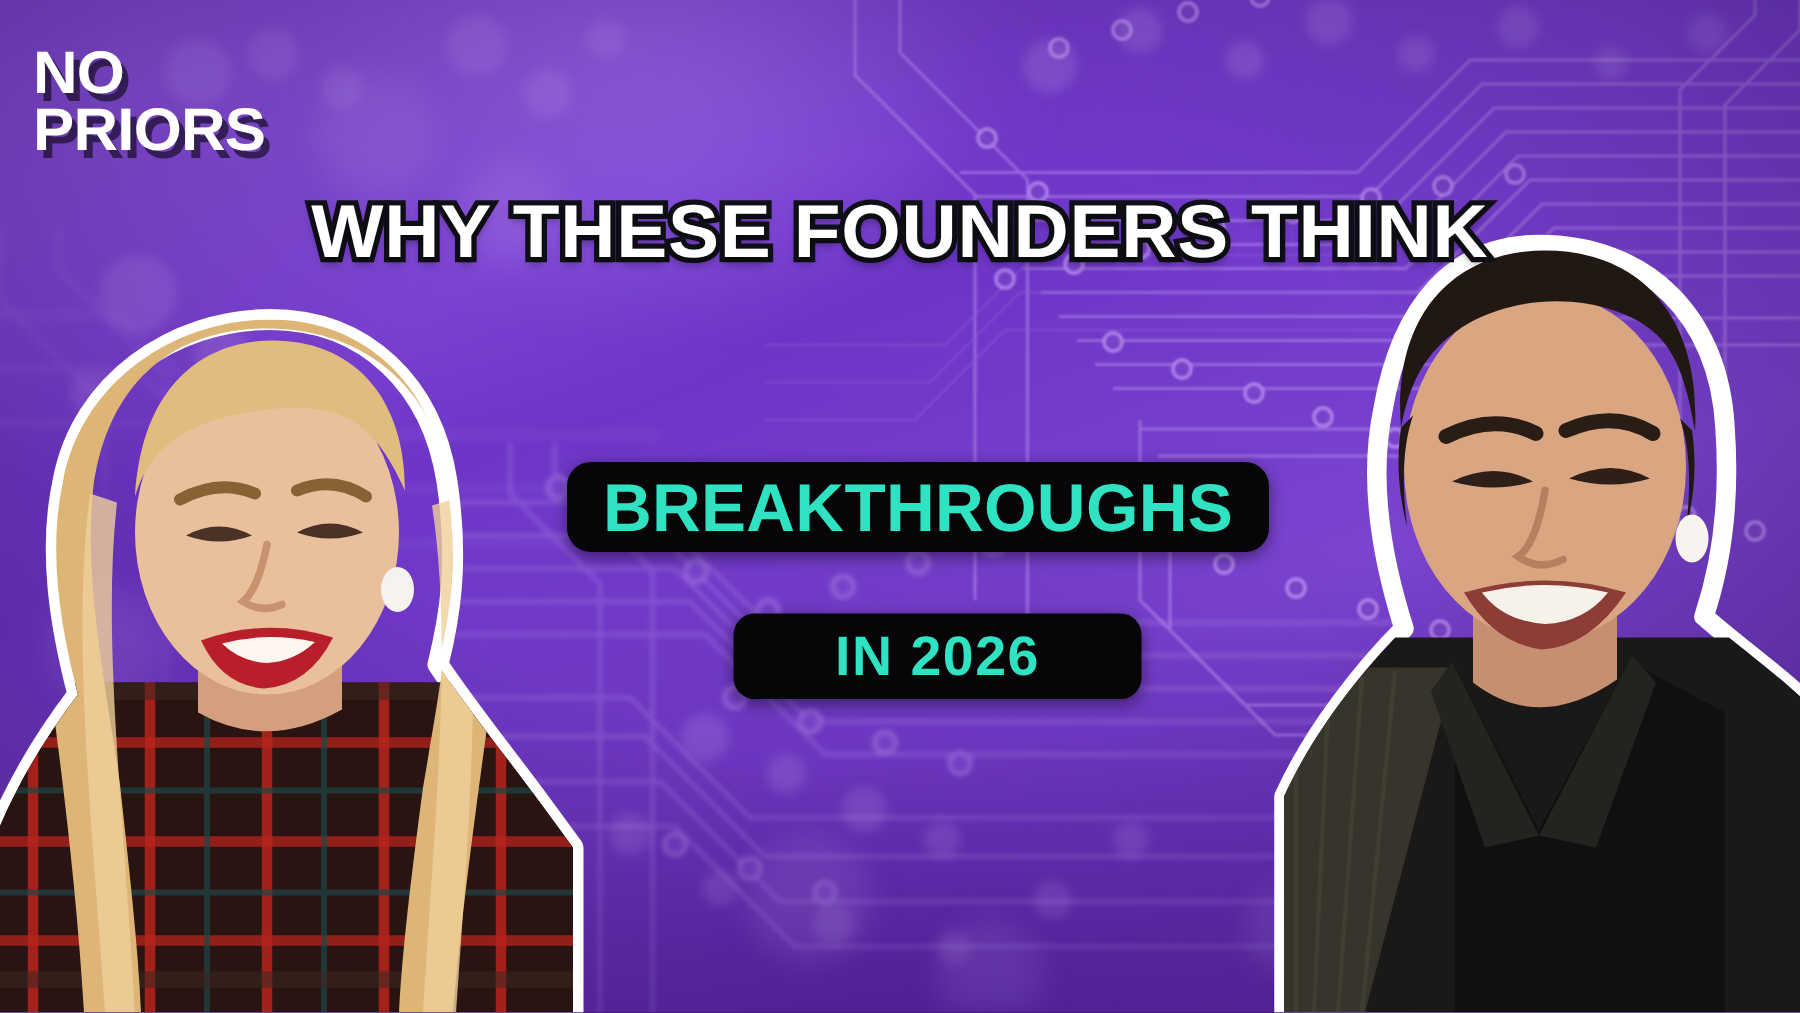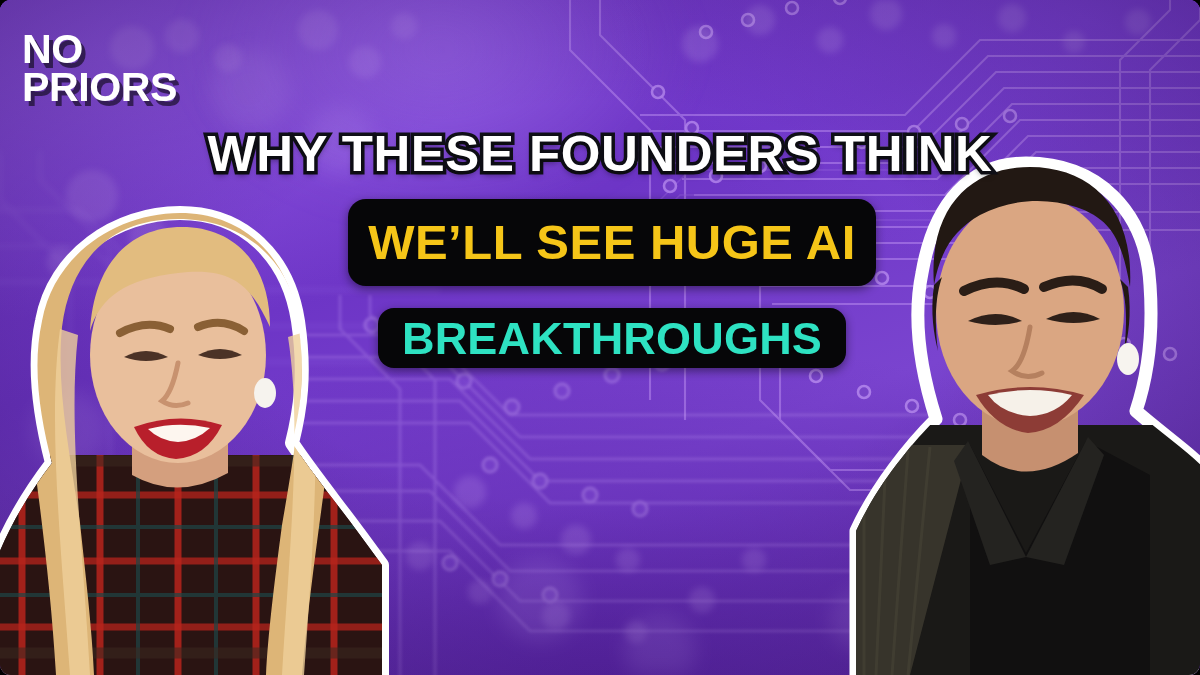--- a/index.html
+++ b/index.html
@@ -8,21 +8,20 @@
     background: #000;
   }
   #thumb {
     position: relative;
     width: 1200px;
     height: 675px;
     overflow: hidden;
     font-family: "Liberation Sans", sans-serif;
     background: #6a32c4;
     user-select: none;
-    border-radius: 11px;
   }
 
   
   .bg-layer {
     position: absolute;
     inset: 0;
     overflow: hidden;
   }
   .bg-base {
     position: absolute;
@@ -499,20 +498,20 @@
     </svg>
   </div>
 
   <div class="logo">
     <span class="logo-l1">NO</span>
     <span class="logo-l2">PRIORS</span>
   </div>
 
   <div class="headline">WHY THESE FOUNDERS THINK</div>
 
-  <div class="lozenge loz-1">
-    <span class="txt">WE’LL SEE HUGE AI</span>
-  </div>
   <div class="lozenge loz-2">
     <span class="txt">BREAKTHROUGHS</span>
   </div>
+  <div class="lozenge loz-3">
+    <span class="txt">IN 2026</span>
+  </div>
 
 </div>
 
 </body></html>

